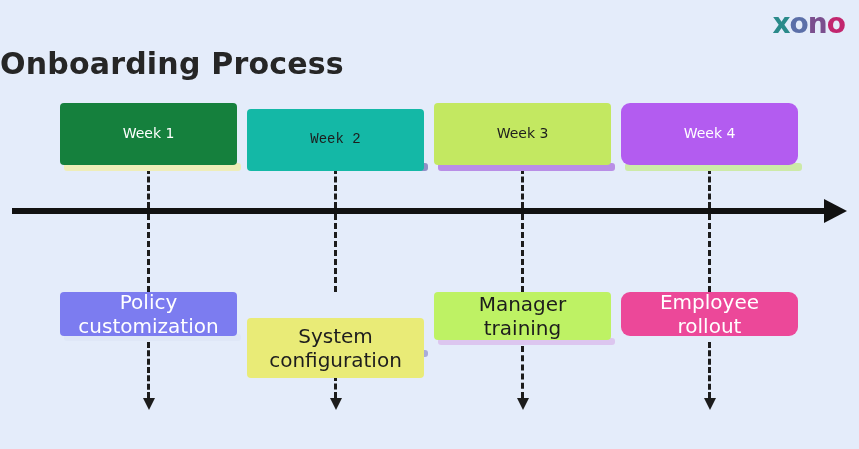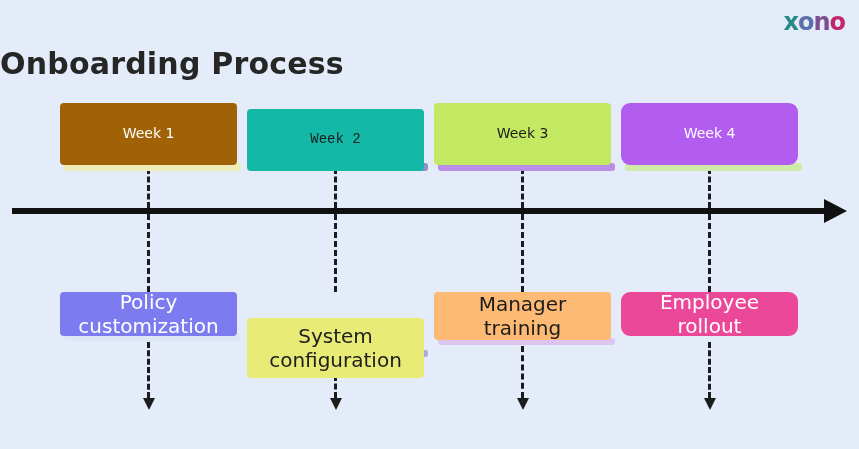--- a/index.html
+++ b/index.html
@@ -15,21 +15,21 @@
     position: relative;
   }
 
   
   .logo {
     position: absolute;
     top: 10px;
     right: 14px;
     font-family: "DejaVu Sans", sans-serif;
     font-weight: bold;
-    font-size: 24px;
+    font-size: 28px;
     letter-spacing: -1px;
     line-height: 1;
     user-select: none;
   }
   .logo span { display: inline-block; }
 
   
   .title {
     position: absolute;
     top: 46px;
@@ -108,21 +108,21 @@
 
 <div class="axis-line" style="background: rgb(17, 17, 17);"></div>
 <div class="axis-arrow" style="border-left-color: rgb(17, 17, 17);"></div>
 
 <div id="diagram">
     <div class="connector" style="left: 147px; top: 168px; height: 40px; border-left-color: rgb(28, 28, 28);"></div>
     <div class="connector" style="left: 147px; top: 214px; height: 78px; border-left-color: rgb(28, 28, 28);"></div>
     <div class="connector" style="left: 147px; top: 342px; height: 56px; border-left-color: rgb(28, 28, 28);"></div>
     <div class="conn-arrow" style="left: 142.5px; top: 398px; border-top-color: rgb(28, 28, 28);"></div>
     <div style="position: absolute; border-radius: 3px; left: 64px; top: 163px; width: 177px; height: 8px; background: rgb(238, 237, 184);"></div>
-    <div class="box box-top" style="left: 60px; top: 103px; width: 177px; height: 62px; background: #a16207; color: rgb(255, 255, 255);">
+    <div class="box box-top" style="left: 60px; top: 103px; width: 177px; height: 62px; background: #15803d; color: rgb(255, 255, 255);">
       <span>Week 1</span>
     </div>
     <div style="position: absolute; border-radius: 3px; left: 64px; top: 334px; width: 177px; height: 7px; background: rgb(223, 231, 247);"></div>
     <div class="box box-bottom" style="left: 60px; top: 292px; width: 177px; height: 44px; background: rgb(124, 124, 240); color: rgb(255, 255, 255);">
       <span>Policy customization</span>
     </div>
     <div class="connector" style="left: 334px; top: 168px; height: 40px; border-left-color: rgb(28, 28, 28);"></div>
     <div class="connector" style="left: 334px; top: 214px; height: 78px; border-left-color: rgb(28, 28, 28);"></div>
     <div class="connector" style="left: 334px; top: 358px; height: 40px; border-left-color: rgb(28, 28, 28);"></div>
     <div class="conn-arrow" style="left: 329.5px; top: 398px; border-top-color: rgb(28, 28, 28);"></div>
@@ -136,21 +136,21 @@
     </div>
     <div class="connector" style="left: 521px; top: 168px; height: 40px; border-left-color: rgb(28, 28, 28);"></div>
     <div class="connector" style="left: 521px; top: 214px; height: 78px; border-left-color: rgb(28, 28, 28);"></div>
     <div class="connector" style="left: 521px; top: 346px; height: 52px; border-left-color: rgb(28, 28, 28);"></div>
     <div class="conn-arrow" style="left: 516.5px; top: 398px; border-top-color: rgb(28, 28, 28);"></div>
     <div style="position: absolute; border-radius: 3px; left: 438px; top: 163px; width: 177px; height: 8px; background: rgb(185, 142, 230);"></div>
     <div class="box box-top" style="left: 434px; top: 103px; width: 177px; height: 62px; background: rgb(195, 232, 97); color: rgb(29, 29, 29);">
       <span>Week 3</span>
     </div>
     <div style="position: absolute; border-radius: 3px; left: 438px; top: 338px; width: 177px; height: 7px; background: rgb(220, 198, 239);"></div>
-    <div class="box box-bottom" style="left: 434px; top: 292px; width: 177px; height: 48px; background: #fdba74; color: rgb(29, 29, 29);">
+    <div class="box box-bottom" style="left: 434px; top: 292px; width: 177px; height: 48px; background: #bef264; color: rgb(29, 29, 29);">
       <span>Manager training</span>
     </div>
     <div class="connector" style="left: 708px; top: 168px; height: 40px; border-left-color: rgb(28, 28, 28);"></div>
     <div class="connector" style="left: 708px; top: 214px; height: 78px; border-left-color: rgb(28, 28, 28);"></div>
     <div class="connector" style="left: 708px; top: 342px; height: 56px; border-left-color: rgb(28, 28, 28);"></div>
     <div class="conn-arrow" style="left: 703.5px; top: 398px; border-top-color: rgb(28, 28, 28);"></div>
     <div style="position: absolute; border-radius: 3px; left: 625px; top: 163px; width: 177px; height: 8px; background: rgb(205, 234, 168);"></div>
     <div class="box box-top" style="left: 621px; top: 103px; width: 177px; height: 62px; background: rgb(179, 92, 240); color: rgb(255, 255, 255); border-radius: 9px;">
       <span>Week 4</span>
     </div>

